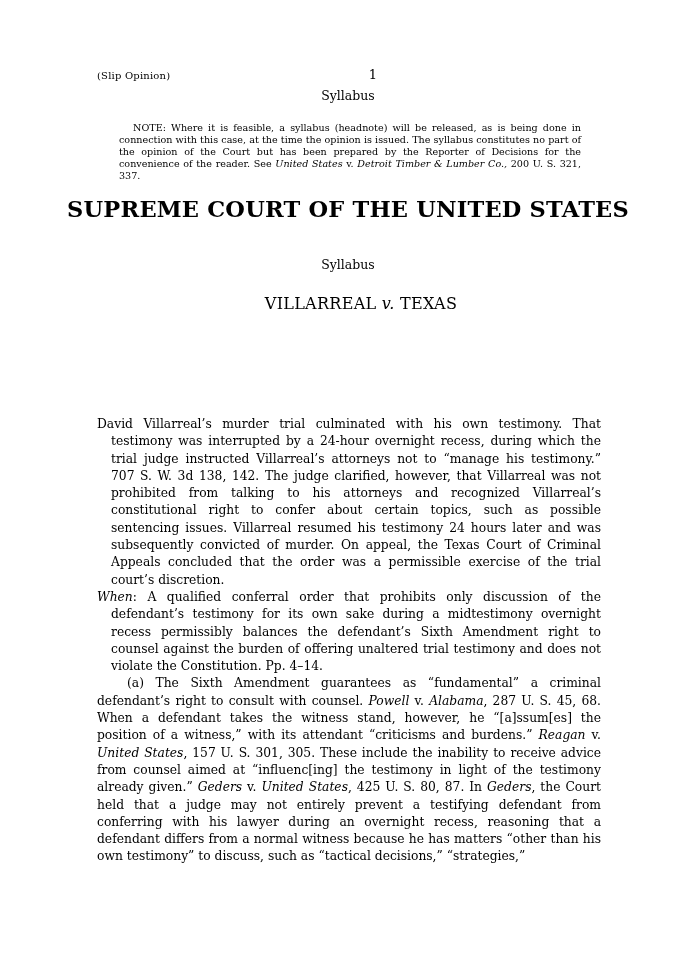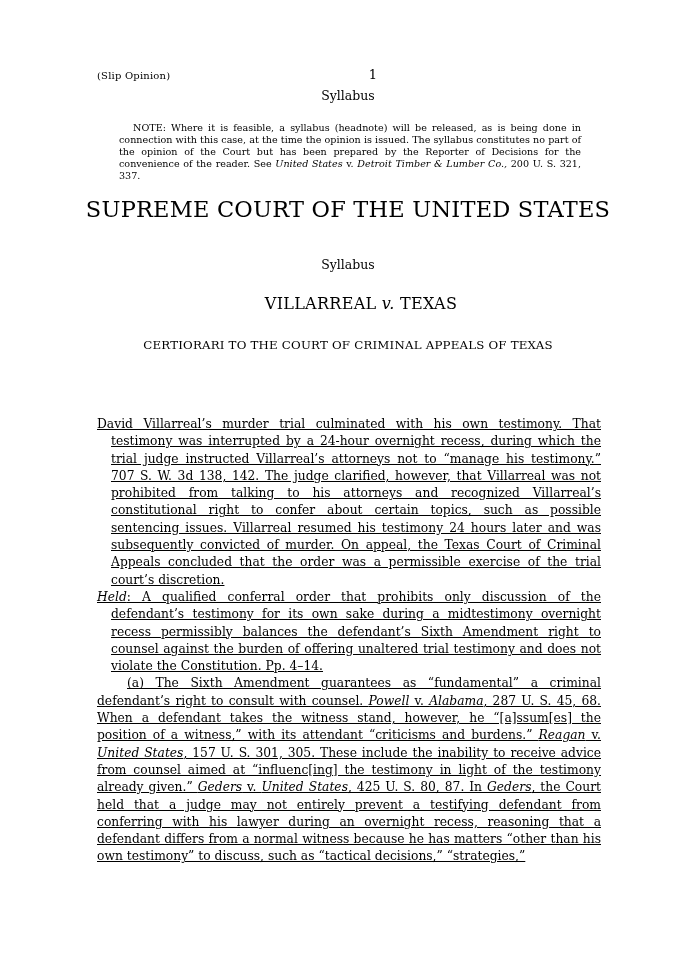--- a/index.html
+++ b/index.html
@@ -26,21 +26,21 @@
     position: absolute; top: 88px; left: 0; width: 100%;
     text-align: center; font-size: 12.5px;
   }
   .note-block {
     position: absolute; top: 122px; left: 119px; width: 462px;
     font-size: 9.6px; line-height: 12px; text-align: justify;
     text-indent: 14px;
   }
   .court-title {
     position: absolute; top: 196px; left: 0; width: 100%;
-    text-align: center; font-size: 22.5px; font-weight: normal; letter-spacing: 0.2px;
+    text-align: center; font-size: 22.5px; font-weight: bold; letter-spacing: 0.2px;
     white-space: nowrap;
   }
   .syllabus-head-2 {
     position: absolute; top: 257px; left: 0; width: 100%;
     text-align: center; font-size: 12.5px;
   }
   .case-line {
     position: absolute; top: 294px; left: 0; width: 100%;
     text-align: center; font-size: 16px; letter-spacing: 0.3px; padding-left: 13px;
   }
@@ -49,21 +49,21 @@
     text-align: center; font-size: 11.8px; letter-spacing: 0.2px;
   }
   .docket-line {
     position: absolute; top: 370px; left: 0; width: 100%;
     text-align: center; font-size: 12.2px;
   }
   .body-text {
     position: absolute; top: 416px; left: 97px; width: 504px;
     font-size: 12.3px; line-height: 17.3px; text-align: justify;
   }
-  .para { margin: 0; text-decoration: underline; }
+  .para { margin: 0; }
   .para.hang { padding-left: 14px; text-indent: -14px; }
   .para.sub  { text-indent: 30px; }
   .i { font-style: italic; }
 </style>
 </head>
 <body>
 
 <div class="page">
 
   <div class="running-header">
@@ -74,22 +74,21 @@
   <div class="syllabus-head-1">Syllabus</div>
 
   <div class="note-block"><span>NOTE: Where it is feasible, a syllabus (headnote) will be released, as is being done in connection with this case, at the time the opinion is issued. The syllabus constitutes no part of the opinion of the Court but has been prepared by the Reporter of Decisions for the convenience of the reader. See </span><span class="i">United States</span><span> v. </span><span class="i">Detroit Timber &amp; Lumber Co.,</span><span> 200 U. S. 321, 337.</span></div>
 
   <div class="court-title">SUPREME COURT OF THE UNITED STATES</div>
 
   <div class="syllabus-head-2">Syllabus</div>
 
   <div class="case-line"><span>VILLARREAL </span><span class="i">v.</span><span> TEXAS</span></div>
 
-  <div class="cert-line">CERTIORARI TO THE COURT OF CRIMINAL APPEALS OF TEXAS</div>
 
 
   <div class="body-text">
     <p class="para hang"><span>David Villarreal’s murder trial culminated with his own testimony. That testimony was interrupted by a 24-hour overnight recess, during which the trial judge instructed Villarreal’s attorneys not to “manage his testimony.” 707 S. W. 3d 138, 142. The judge clarified, however, that Villarreal was not prohibited from talking to his attorneys and recognized Villarreal’s constitutional right to confer about certain topics, such as possible sentencing issues. Villarreal resumed his testimony 24 hours later and was subsequently convicted of murder. On appeal, the Texas Court of Criminal Appeals concluded that the order was a permissible exercise of the trial court’s discretion.</span></p>
-    <p class="para hang"><span class="i">Held</span><span>: A qualified conferral order that prohibits only discussion of the defendant’s testimony for its own sake during a midtestimony overnight recess permissibly balances the defendant’s Sixth Amendment right to counsel against the burden of offering unaltered trial testimony and does not violate the Constitution. Pp. 4–14.</span></p>
+    <p class="para hang"><span class="i">When</span><span>: A qualified conferral order that prohibits only discussion of the defendant’s testimony for its own sake during a midtestimony overnight recess permissibly balances the defendant’s Sixth Amendment right to counsel against the burden of offering unaltered trial testimony and does not violate the Constitution. Pp. 4–14.</span></p>
     <p class="para sub"><span>(a) The Sixth Amendment guarantees as “fundamental” a criminal defendant’s right to consult with counsel. </span><span class="i">Powell</span><span> v. </span><span class="i">Alabama</span><span>, 287 U. S. 45, 68. When a defendant takes the witness stand, however, he “[a]ssum[es] the position of a witness,” with its attendant “criticisms and burdens.” </span><span class="i">Reagan</span><span> v. </span><span class="i">United States</span><span>, 157 U. S. 301, 305. These include the inability to receive advice from counsel aimed at “influenc[ing] the testimony in light of the testimony already given.” </span><span class="i">Geders</span><span> v. </span><span class="i">United States</span><span>, 425 U. S. 80, 87. In </span><span class="i">Geders</span><span>, the Court held that a judge may not entirely prevent a testifying defendant from conferring with his lawyer during an overnight recess, reasoning that a defendant differs from a normal witness because he has matters “other than his own testimony” to discuss, such as “tactical decisions,” “strategies,”</span></p>
   </div>
 
 </div>
 
 </body></html>

